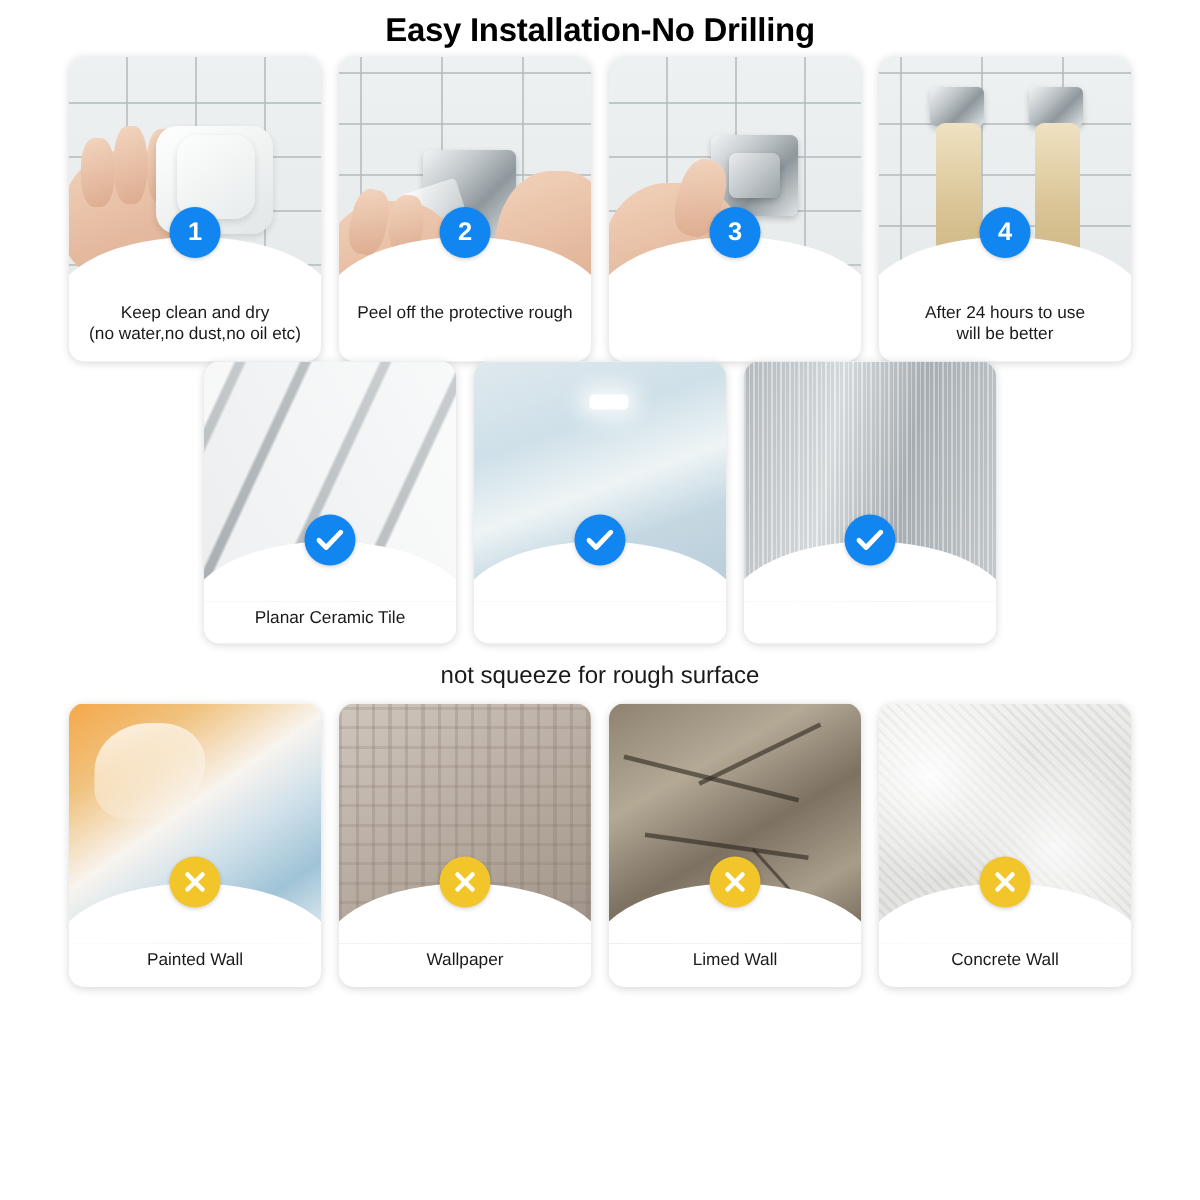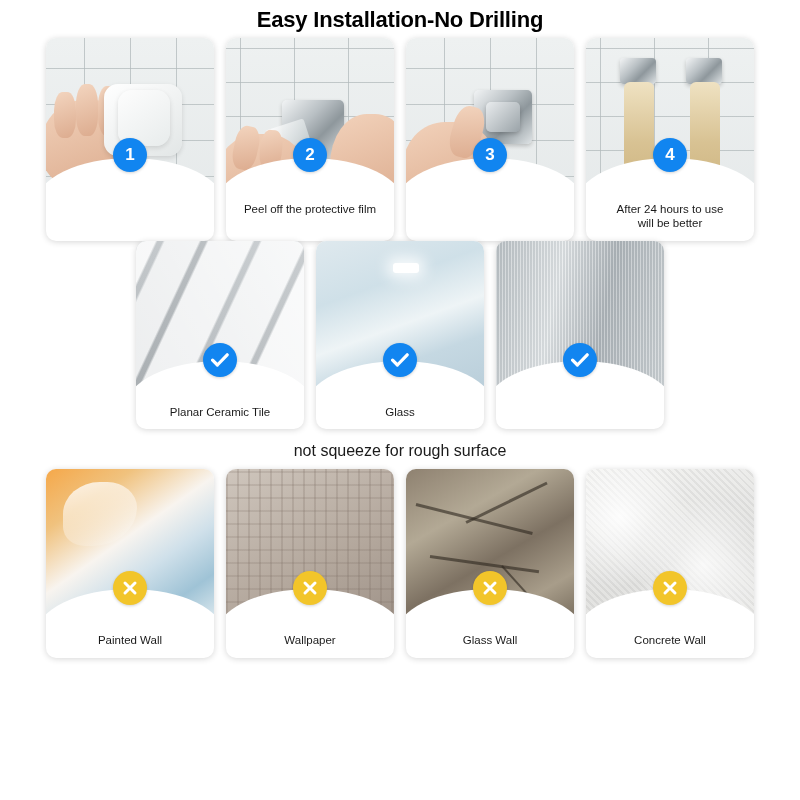--- a/index.html
+++ b/index.html
@@ -226,37 +226,41 @@
         <div class="tile-grid"></div>
         <div class="hand" style="left:-6px;top:62px;width:96px;height:88px;"></div>
         <div class="finger" style="left:8px;top:54px;width:22px;height:46px;"></div>
         <div class="finger" style="left:30px;top:46px;width:22px;height:52px;"></div>
         <div class="finger" style="left:52px;top:48px;width:22px;height:50px;"></div>
         <div class="cloth" style="left:58px;top:46px;width:78px;height:72px;"></div>
         <div class="cloth" style="left:72px;top:52px;width:52px;height:56px;background:linear-gradient(145deg,#fdfdfd,#e8ecec);"></div>
         <div class="skirt"></div>
         <div class="badge num blue">1</div>
       </div>
+      <div class="caption">
+        <span>Keep clean and dry</span>
+        <span class="l2">(no water,no dust,no oil etc)</span>
+      </div>
     </div>
 
     <div class="card">
       <div class="photo">
         <div class="bathtile"></div>
         <div class="tile-grid offset"></div>
         <div class="hook-metal" style="left:56px;top:62px;width:62px;height:58px;"></div>
         <div class="film" style="left:42px;top:86px;width:40px;height:24px;transform:rotate(-18deg);"></div>
         <div class="hand" style="left:-10px;top:96px;width:92px;height:78px;"></div>
         <div class="finger" style="left:8px;top:88px;width:24px;height:44px;transform:rotate(12deg);"></div>
         <div class="finger" style="left:34px;top:92px;width:22px;height:40px;transform:rotate(6deg);"></div>
         <div class="hand" style="left:104px;top:76px;width:82px;height:92px;"></div>
         <div class="skirt"></div>
         <div class="badge num blue">2</div>
       </div>
       <div class="caption">
-        <span>Peel off the protective film</span>
+        <span>Peel off the protective rough</span>
         <span class="l2"></span>
       </div>
     </div>
 
     <div class="card">
       <div class="photo">
         <div class="bathtile"></div>
         <div class="tile-grid"></div>
         <div class="hook-metal" style="left:68px;top:52px;width:58px;height:54px;"></div>
         <div class="hook-metal" style="left:80px;top:64px;width:34px;height:30px;background:linear-gradient(135deg,#e9ecee,#9aa3a8);"></div>
@@ -306,21 +310,20 @@
     <div class="card">
       <div class="photo">
         <div class="swatch glass"></div>
         <div class="skirt"></div>
         <div class="badge mark blue">
           <svg width="18" height="14" viewBox="0 0 18 14">
               <path d="M1.6 7.2 L6.4 12 L16.2 1.8" stroke="#ffffff" stroke-width="3.2" fill="none" stroke-linecap="round" stroke-linejoin="round"></path>
             </svg>
         </div>
       </div>
-      <div class="caption">Glass</div>
     </div>
 
     <div class="card">
       <div class="photo">
         <div class="swatch metal"></div>
         <div class="skirt"></div>
         <div class="badge mark blue">
           <svg width="18" height="14" viewBox="0 0 18 14">
               <path d="M1.6 7.2 L6.4 12 L16.2 1.8" stroke="#ffffff" stroke-width="3.2" fill="none" stroke-linecap="round" stroke-linejoin="round"></path>
             </svg>
@@ -367,21 +370,21 @@
         <div class="crack" style="left:60px;top:52px;width:90px;height:2.5px;transform:rotate(-26deg);"></div>
         <div class="crack" style="left:24px;top:86px;width:110px;height:3px;transform:rotate(8deg);"></div>
         <div class="crack" style="left:96px;top:96px;width:60px;height:2px;transform:rotate(48deg);"></div>
         <div class="skirt"></div>
         <div class="badge mark yellow">
           <svg width="16" height="16" viewBox="0 0 16 16">
               <path d="M3 3 L13 13 M13 3 L3 13" stroke="#ffffff" stroke-width="3" stroke-linecap="round"></path>
             </svg>
         </div>
       </div>
-      <div class="caption">Glass Wall</div>
+      <div class="caption">Limed Wall</div>
     </div>
 
     <div class="card">
       <div class="photo">
         <div class="swatch concrete"></div>
         <div class="skirt"></div>
         <div class="badge mark yellow">
           <svg width="16" height="16" viewBox="0 0 16 16">
               <path d="M3 3 L13 13 M13 3 L3 13" stroke="#ffffff" stroke-width="3" stroke-linecap="round"></path>
             </svg>

